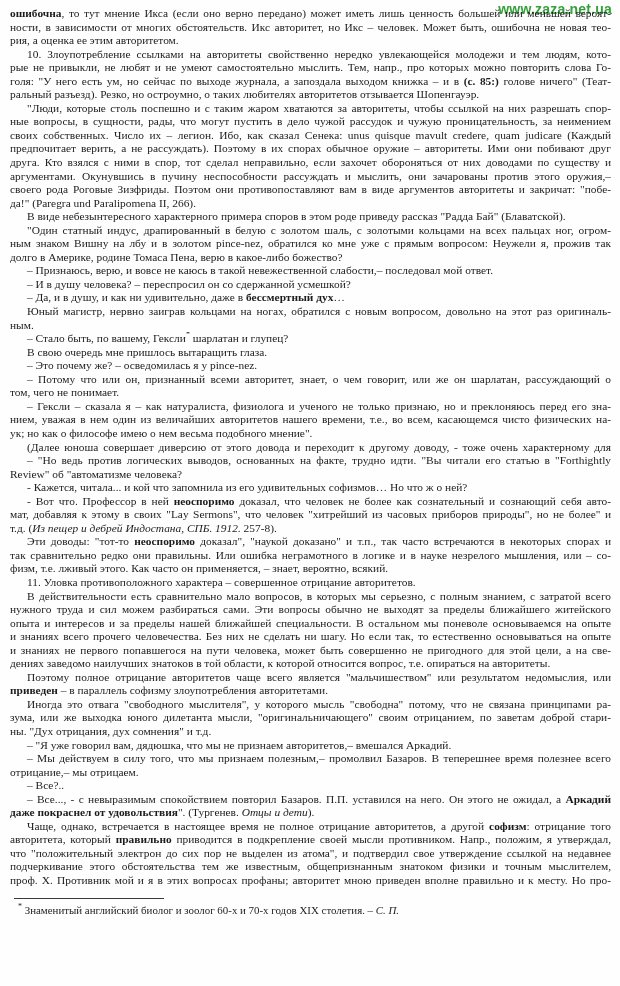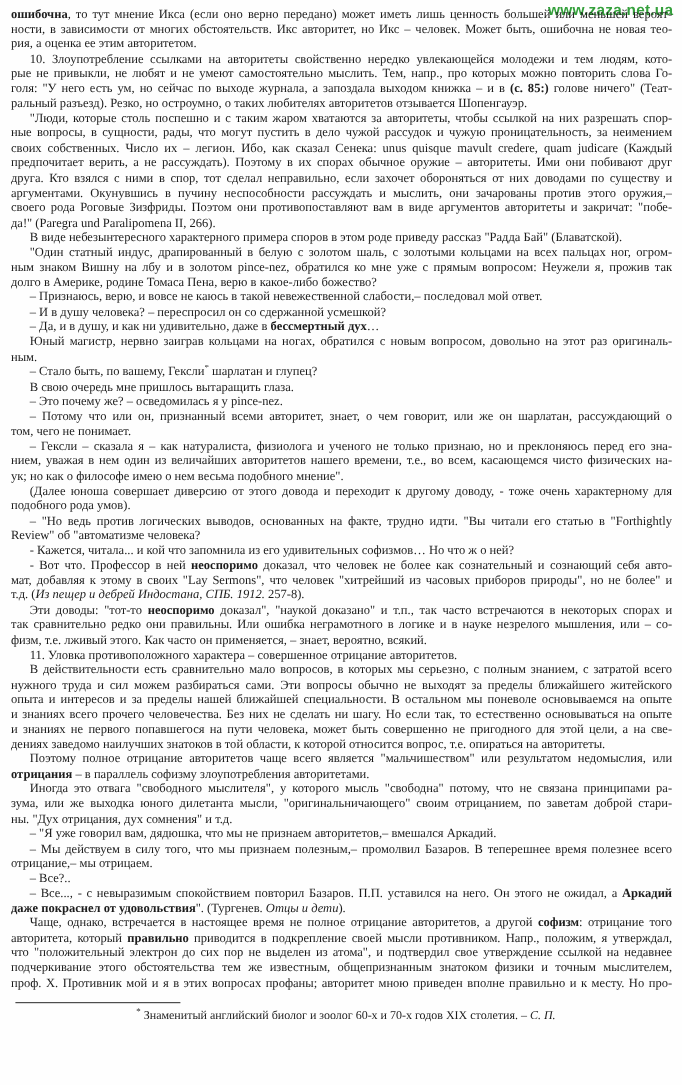--- a/index.html
+++ b/index.html
@@ -47,21 +47,20 @@
   .fn-rule {
     width: 150px;
     border: 0;
     border-top: 1.2px solid #3a3a3a;
     margin: 10px 0 5px 4px;
   }
   .footnote {
     font-size: 10.9px;
     line-height: 13px;
     text-indent: 8px;
-    text-align: center;
   }
 </style>
 </head>
 <body style="background: rgb(254, 254, 254);">
 
 <div class="watermark" style="color: rgb(53, 160, 60);">www.zaza.net.ua</div>
 
 <div class="doc" style="color: rgb(28, 28, 28);">
   <div>
       <div class="line"><span class="b">ошибочна</span>, то тут мнение Икса (если оно верно передано) может иметь лишь ценность большей или меньшей вероят-</div>
@@ -90,39 +89,38 @@
       <div class="line last">ным.</div>
       <div class="line indent last">– Стало быть, по вашему, Гексли<sup>*</sup> шарлатан и глупец?</div>
       <div class="line indent last">В свою очередь мне пришлось вытаращить глаза.</div>
       <div class="line indent last">– Это почему же? – осведомилась я у pince-nez.</div>
       <div class="line indent">– Потому что или он, признанный всеми авторитет, знает, о чем говорит, или же он шарлатан, рассуждающий о</div>
       <div class="line last">том, чего не понимает.</div>
       <div class="line indent">– Гексли – сказала я – как натуралиста, физиолога и ученого не только признаю, но и преклоняюсь перед его зна-</div>
       <div class="line">нием, уважая в нем один из величайших авторитетов нашего времени, т.е., во всем, касающемся чисто физических на-</div>
       <div class="line last">ук; но как о философе имею о нем весьма подобного мнение".</div>
       <div class="line indent">(Далее юноша совершает диверсию от этого довода и переходит к другому доводу, - тоже очень характерному для</div>
-      <div class="line last">подобного рода умов).</div>
       <div class="line indent">– "Но ведь против логических выводов, основанных на факте, трудно идти. "Вы читали его статью в "Forthightly</div>
       <div class="line last">Review" об "автоматизме человека?</div>
       <div class="line indent last">- Кажется, читала... и кой что запомнила из его удивительных софизмов… Но что ж о ней?</div>
       <div class="line indent">- Вот что. Профессор в ней <span class="b">неоспоримо</span> доказал, что человек не более как сознательный и сознающий себя авто-</div>
       <div class="line">мат, добавляя к этому в своих "Lay Sermons", что человек "хитрейший из часовых приборов природы", но не более" и</div>
       <div class="line last">т.д. (<span class="i">Из пещер и дебрей Индостана, СПБ. 1912.</span> 257-8).</div>
       <div class="line indent">Эти доводы: "тот-то <span class="b">неоспоримо</span> доказал", "наукой доказано" и т.п., так часто встречаются в некоторых спорах и</div>
       <div class="line">так сравнительно редко они правильны. Или ошибка неграмотного в логике и в науке незрелого мышления, или – со-</div>
       <div class="line last">физм, т.е. лживый этого. Как часто он применяется, – знает, вероятно, всякий.</div>
       <div class="line indent last">11. Уловка противоположного характера – совершенное отрицание авторитетов.</div>
       <div class="line indent">В действительности есть сравнительно мало вопросов, в которых мы серьезно, с полным знанием, с затратой всего</div>
       <div class="line">нужного труда и сил можем разбираться сами. Эти вопросы обычно не выходят за пределы ближайшего житейского</div>
       <div class="line">опыта и интересов и за пределы нашей ближайшей специальности. В остальном мы поневоле основываемся на опыте</div>
       <div class="line">и знаниях всего прочего человечества. Без них не сделать ни шагу. Но если так, то естественно основываться на опыте</div>
       <div class="line">и знаниях не первого попавшегося на пути человека, может быть совершенно не пригодного для этой цели, а на све-</div>
       <div class="line last">дениях заведомо наилучших знатоков в той области, к которой относится вопрос, т.е. опираться на авторитеты.</div>
       <div class="line indent">Поэтому полное отрицание авторитетов чаще всего является "мальчишеством" или результатом недомыслия, или</div>
-      <div class="line last"><span class="b">отрицания</span> – в параллель софизму злоупотребления авторитетами.</div>
+      <div class="line last"><span class="b">приведен</span> – в параллель софизму злоупотребления авторитетами.</div>
       <div class="line indent">Иногда это отвага "свободного мыслителя", у которого мысль "свободна" потому, что не связана принципами ра-</div>
       <div class="line">зума, или же выходка юного дилетанта мысли, "оригинальничающего" своим отрицанием, по заветам доброй стари-</div>
       <div class="line last">ны. "Дух отрицания, дух сомнения" и т.д.</div>
       <div class="line indent last">– "Я уже говорил вам, дядюшка, что мы не признаем авторитетов,– вмешался Аркадий.</div>
       <div class="line indent">– Мы действуем в силу того, что мы признаем полезным,– промолвил Базаров. В теперешнее время полезнее всего</div>
       <div class="line last">отрицание,– мы отрицаем.</div>
       <div class="line indent last">– Все?..</div>
       <div class="line indent">– Все..., - с невыразимым спокойствием повторил Базаров. П.П. уставился на него. Он этого не ожидал, а <span class="b">Аркадий</span></div>
       <div class="line last"><span class="b">даже покраснел от удовольствия</span>". (Тургенев. <span class="i">Отцы и дети</span>).</div>
       <div class="line indent">Чаще, однако, встречается в настоящее время не полное отрицание авторитетов, а другой <span class="b">софизм</span>: отрицание того</div>

